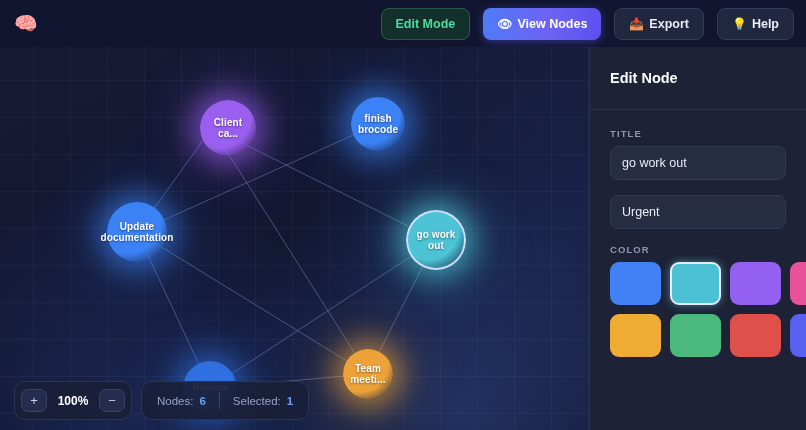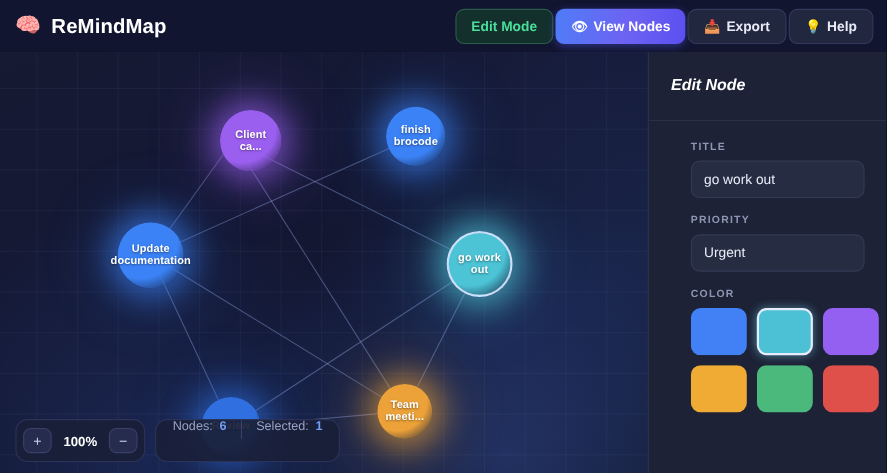--- a/index.html
+++ b/index.html
@@ -17,21 +17,21 @@
     display:flex; align-items:center;
     padding:0 12px 0 14px;
     z-index:30;
   }
   #brand { display:flex; align-items:center; gap:9px; }
   .brand-logo { font-size:19px; line-height:1; }
   .brand-title {
     font-size:18.5px; font-weight:bold; color:#ffffff; letter-spacing:.1px;
   }
   #header-actions {
-    margin-left:auto; display:flex; align-items:center; gap:2px;text-align:center;
+    margin-left:auto; display:flex; align-items:center; gap:13px;text-align:center;
   }
   .hbtn {
     height:32px; border-radius:8px;
     display:flex; align-items:center; justify-content:center; gap:5px;
     font-size:12.5px; font-weight:bold; white-space:nowrap;
     padding:0 14px; cursor:pointer; user-select:none;
   }
   .hbtn .bico { font-size:12px; line-height:1; }
   .hbtn-edit {
     color:#4ade9a; background:#14302c; border:1px solid #2b5c4b;
@@ -93,40 +93,40 @@
     display:flex; align-items:center; justify-content:center; cursor:pointer;
   }
   #zoom-level {
     color:#ffffff; font-size:12px; font-weight:bold;
     min-width:44px; text-align:center;
   }
   #stats-bar {
     position:absolute; left:141px; bottom:10px; height:39px;
     background:rgba(26,31,56,.93); border:1px solid #2c3358;
     border-radius:11px;
-    display:flex; align-items:flex-start; padding:0 15px; gap:13px;
+    display:flex; align-items:center; padding:0 15px; gap:13px;
     z-index:20;
   }
   .stat { display:flex; align-items:center; gap:6px; font-size:11.5px; }
   .stat-label { color:#97a2c4; }
   .stat-value { color:#6f9df5; font-weight:bold; }
   .stat-sep { width:1px; height:17px; background:#3a4268; }
 
   
   #panel {
     position:absolute; left:589px; top:47px; width:217px; height:383px;
     background:#1d2236; border-left:1px solid #2a3048;
     overflow:hidden;
   }
   #panel-header {
     height:63px; display:flex; align-items:center;
-    padding:0 20px; border-bottom:1px solid #2a3048;font-style:italic;
+    padding:0 20px; border-bottom:1px solid #2a3048;
   }
   #panel-title { color:#ffffff; font-size:14.5px; font-weight:bold; }
-  #panel-body { padding:18px 20px 0 20px;margin-left:18px; }
+  #panel-body { padding:18px 20px 0 20px; }
   .field-label {
     color:#8d97b4; font-size:9.5px; font-weight:bold;
     letter-spacing:1.1px; margin-bottom:7px;
   }
   .field-input {
     height:34px; background:#262c42; border:1px solid #333a55;
     border-radius:8px; display:flex; align-items:center;
     padding:0 11px; color:#e8ecf7; font-size:12.5px;
     margin-bottom:15px; cursor:text;
   }
@@ -144,21 +144,20 @@
   }
 </style>
 </head>
 <body>
 
 <div id="app">
 
   <div id="header">
     <div id="brand">
       <span class="brand-logo">🧠</span>
-      <span class="brand-title">ReMindMap</span>
     </div>
     <div id="header-actions">
       <div class="hbtn hbtn-edit">
         <span class="btxt">Edit Mode</span>
       </div>
       <div class="hbtn hbtn-view">
         <span class="bico">👁</span>
         <span class="btxt">View Nodes</span>
       </div>
       <div class="hbtn hbtn-plain">
@@ -226,21 +225,20 @@
   </div>
 
   <div id="panel">
     <div id="panel-header">
       <span id="panel-title">Edit Node</span>
     </div>
     <div id="panel-body">
       <div class="field-label">TITLE</div>
       <div class="field-input" placeholder="Node title">go work out</div>
 
-      <div class="field-label">PRIORITY</div>
       <div class="field-input">Urgent</div>
 
       <div class="field-label">COLOR</div>
       <div class="swatch-grid">
           <div class="swatch" style="background: rgb(66, 129, 245);"></div>
           <div class="swatch sel" style="background: rgb(76, 192, 212);"></div>
           <div class="swatch" style="background: rgb(147, 96, 242);"></div>
           <div class="swatch" style="background: rgb(232, 82, 154);"></div>
           <div class="swatch" style="background: rgb(240, 171, 52);"></div>
           <div class="swatch" style="background: rgb(76, 185, 124);"></div>

